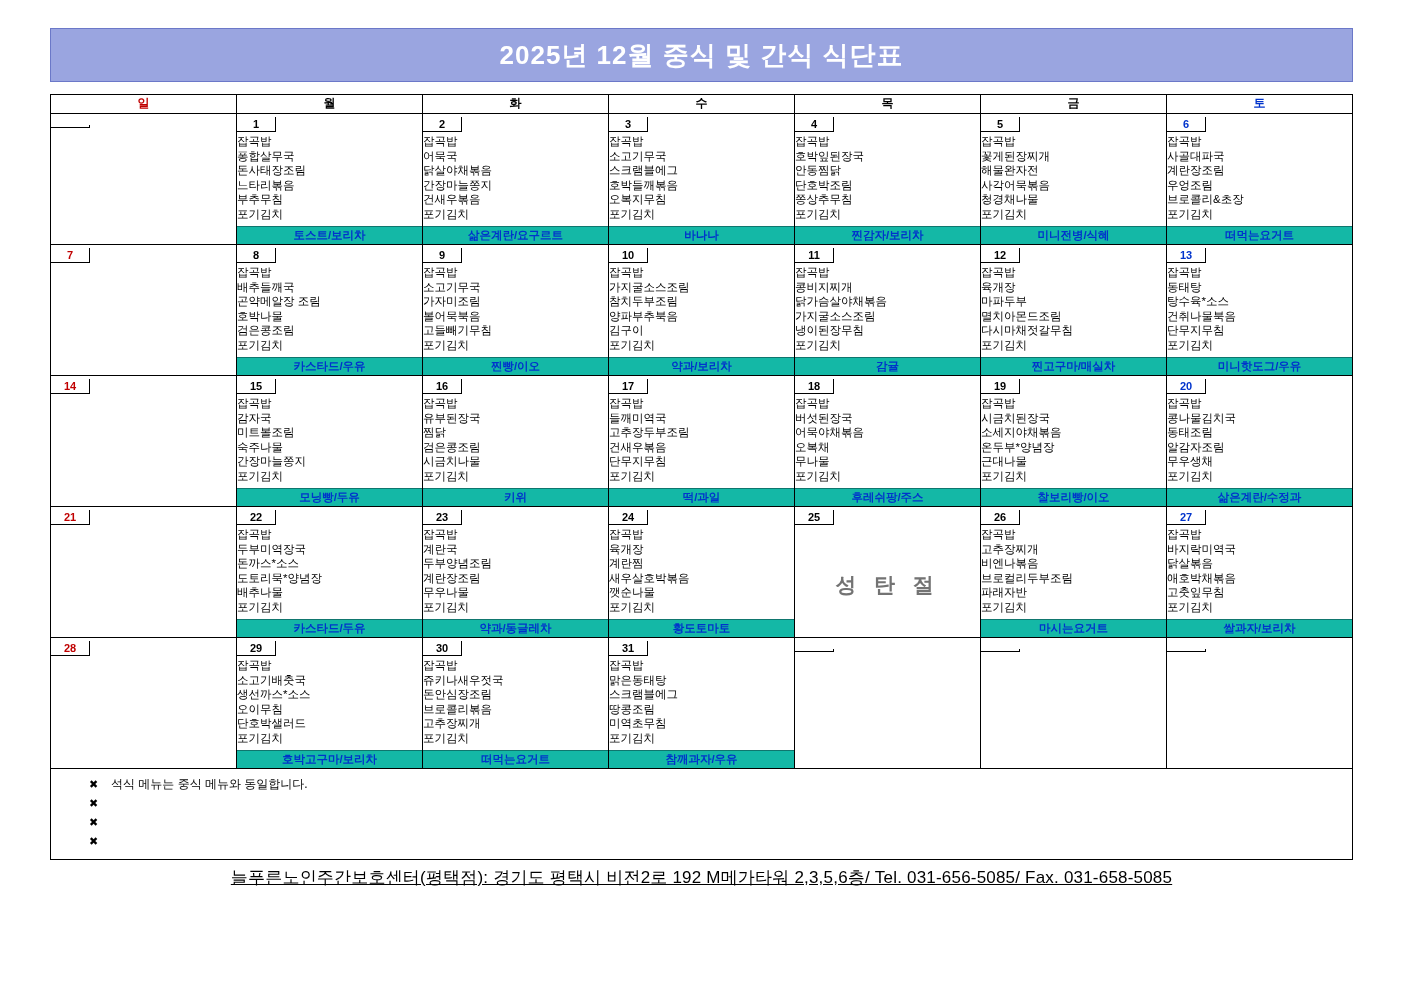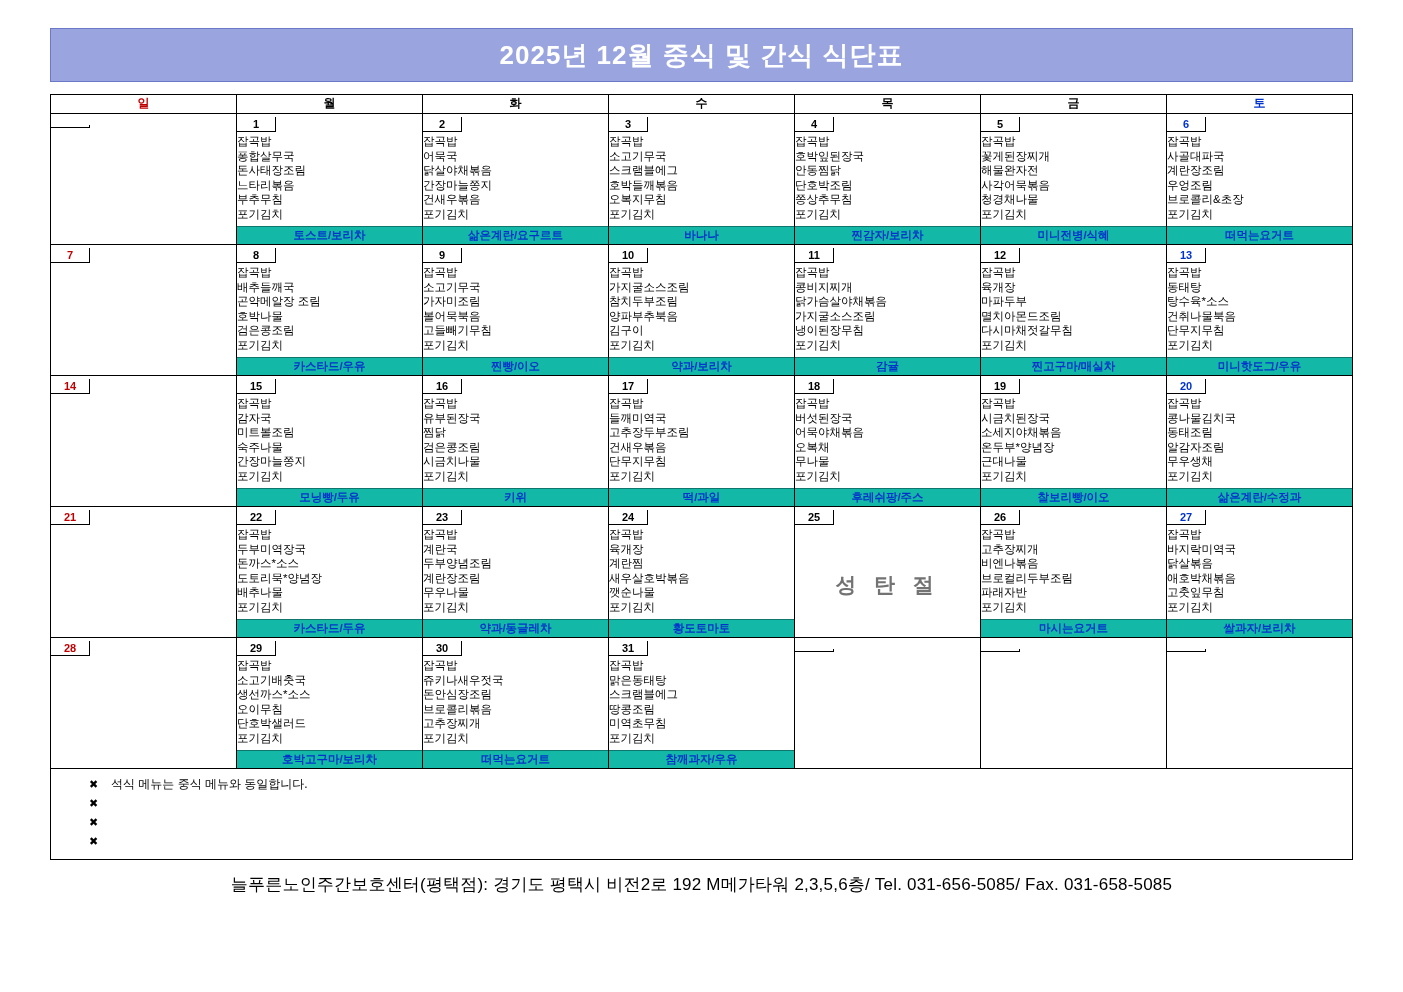--- a/index.html
+++ b/index.html
@@ -114,24 +114,25 @@
   .notes .note-row {
     display: flex;
     align-items: baseline;
   }
   .notes .mark {
     width: 22px;
     color: #000000;
     font-size: 11px;
   }
   .footer {
-    margin-top: 13px;
+    margin-top: 6px;
     text-align: center;
     font-size: 17px;
     letter-spacing: 0.2px;
+    text-decoration: underline;
   }
 </style>
 </head>
 <body>
 
 <div class="page">
 
   <div class="title-bar">
     <span class="title-text">2025년 12월 중식 및 간식 식단표</span>
   </div>

